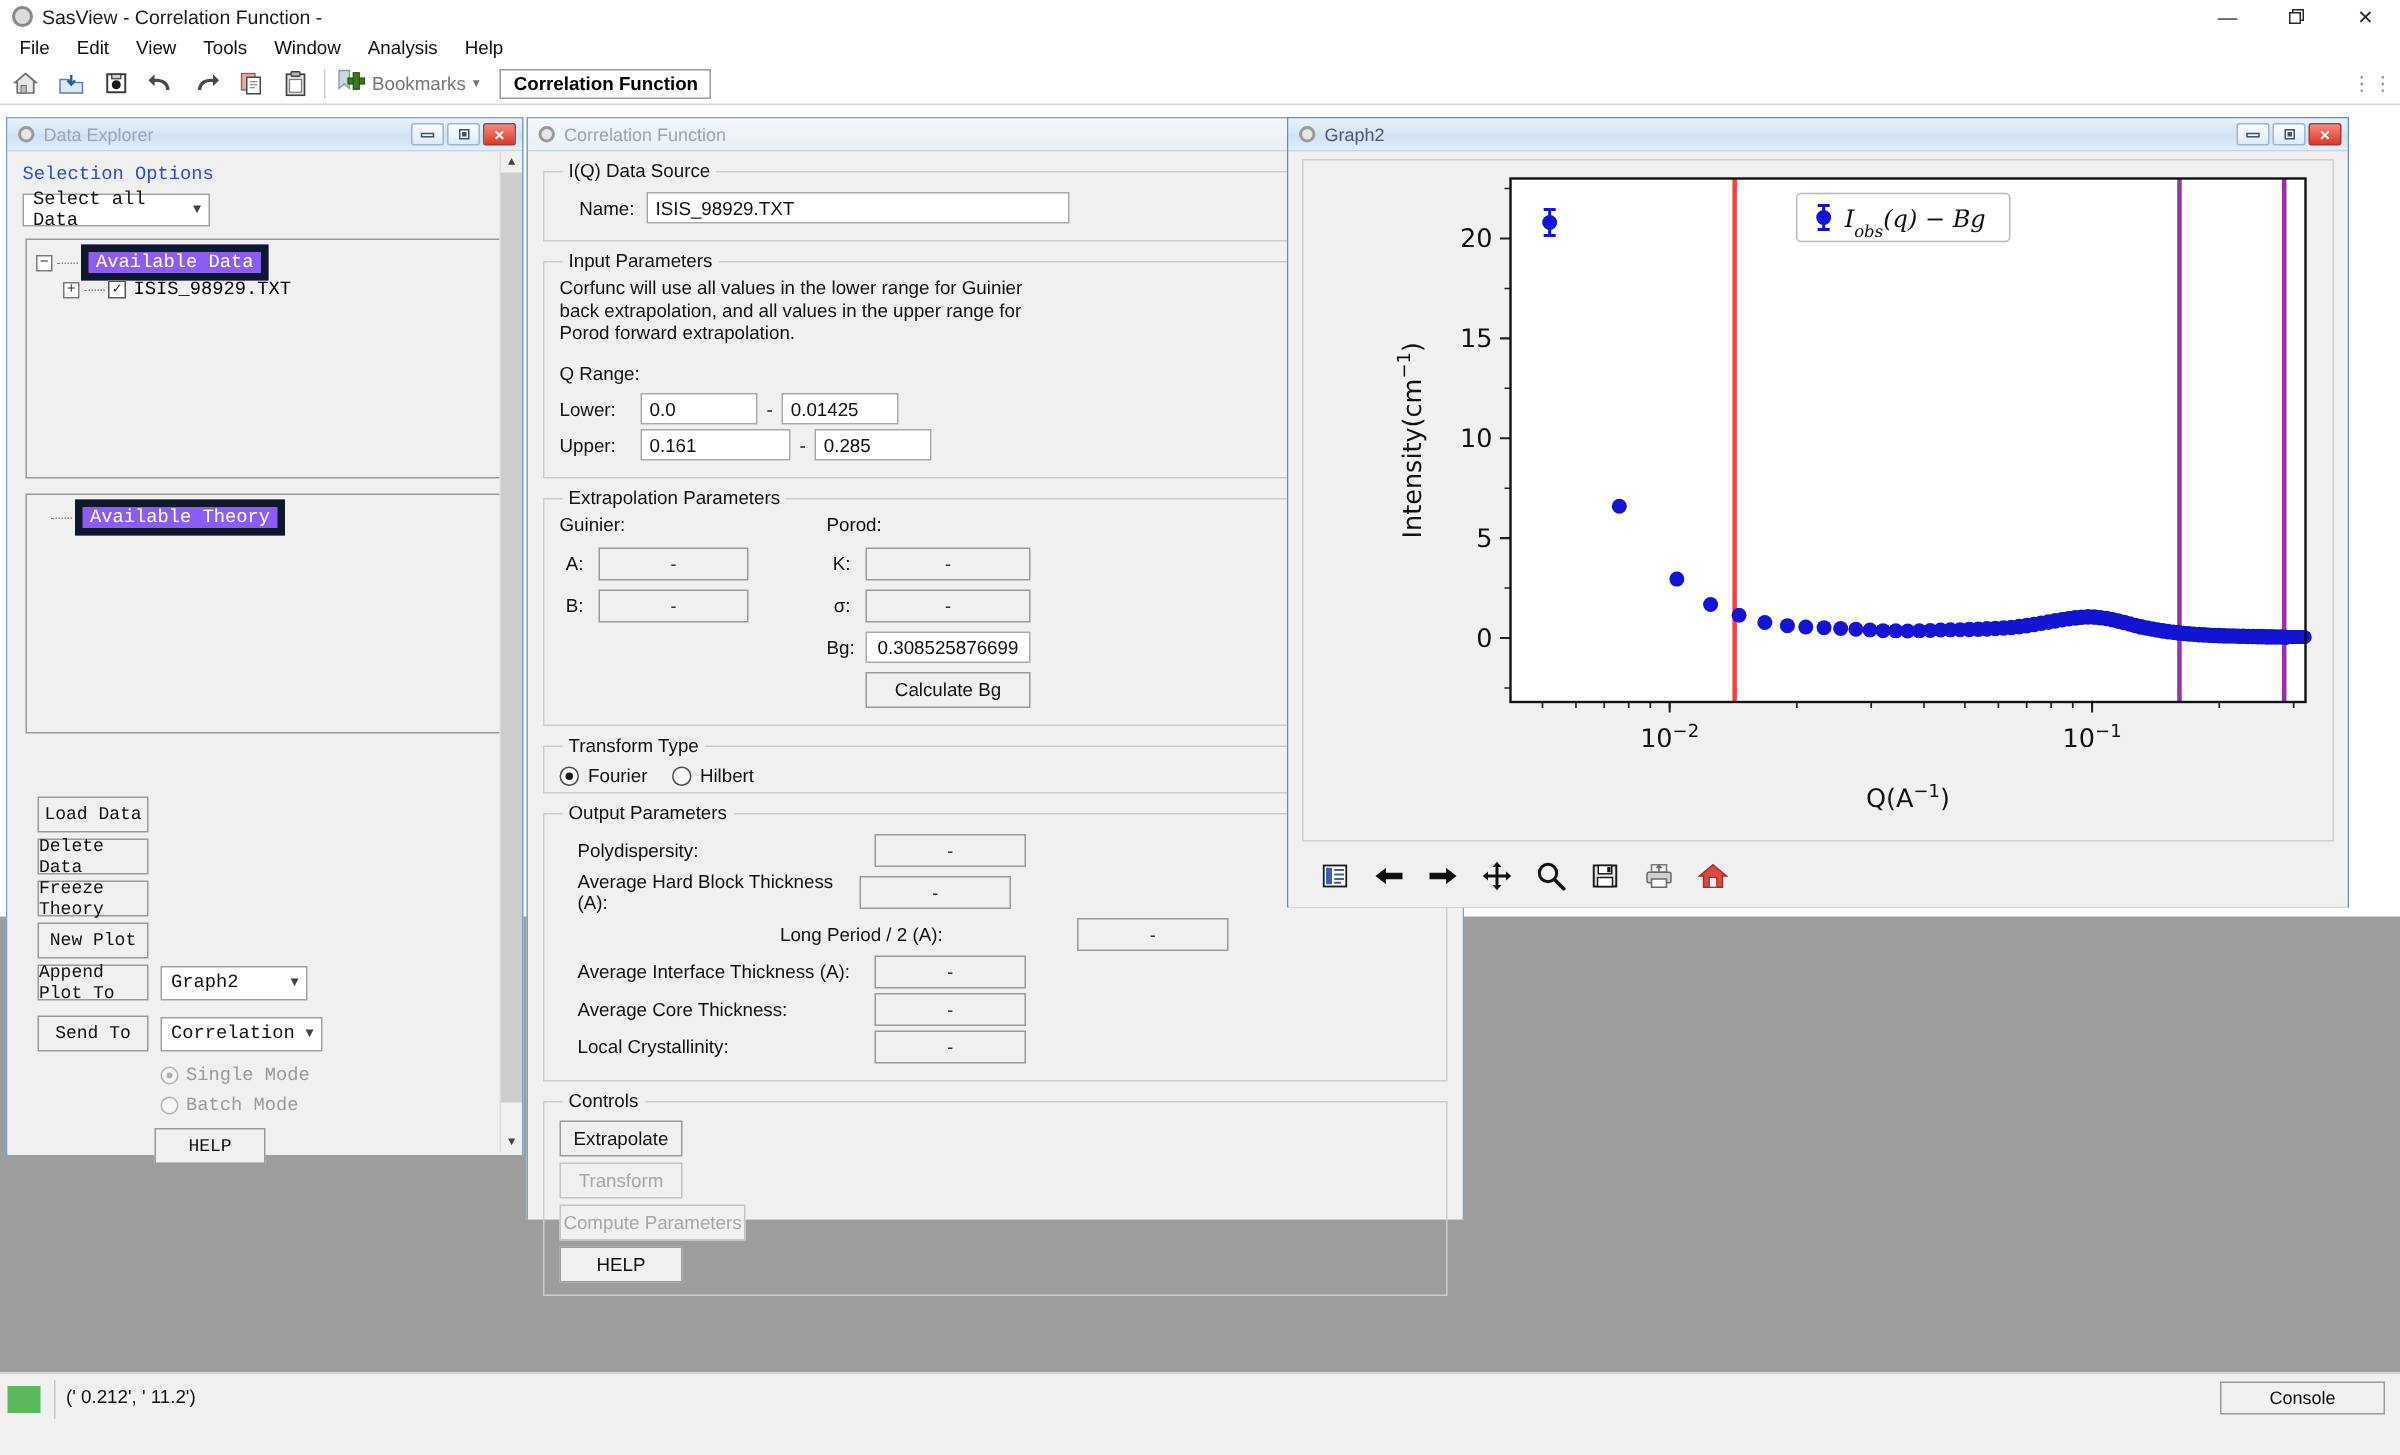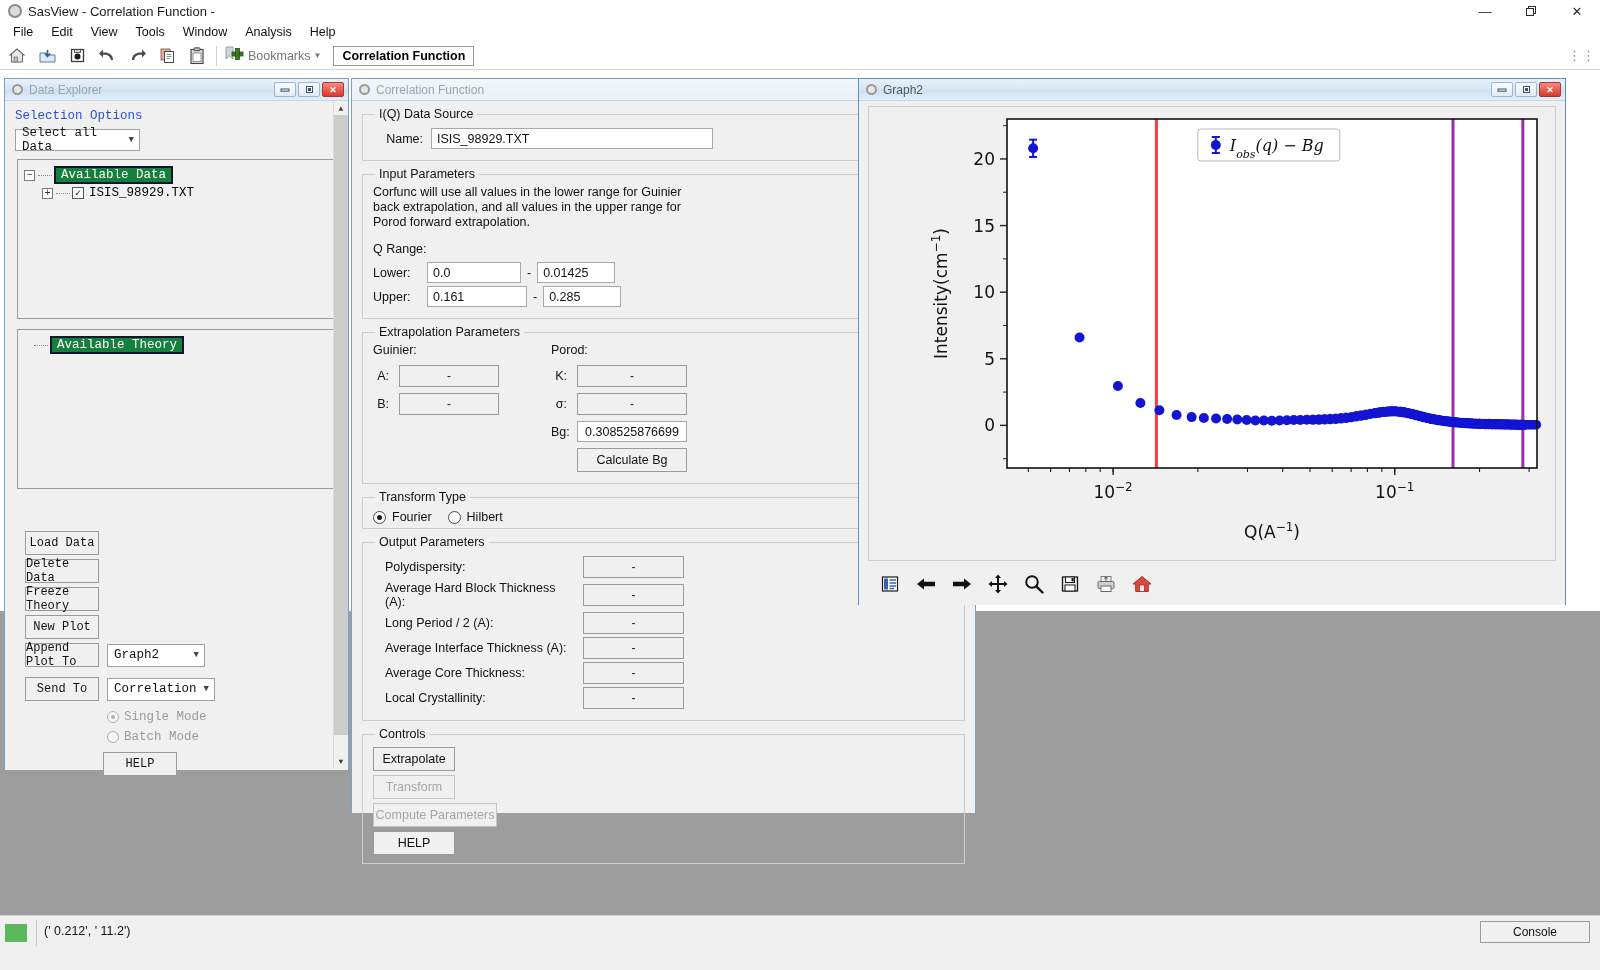--- a/index.html
+++ b/index.html
@@ -75,21 +75,21 @@
     padding-left:6px; color:#111; }
   .de-select .chev { margin-left:auto; margin-right:5px; color:#444; font-size:9px;}
   .tree-box { margin:8px 10px 0 12px; background:#f0f0f0; border:1px solid #9a9a9a;
      height:160px; position:relative; font-size:12.5px; }
   .tree-box.theory { height:160px; margin-top:10px; }
   .tree-row { display:flex; align-items:center; height:18px; padding-left:6px; }
   .tree-toggle { width:11px; height:11px; border:1px solid #7a7a7a; background:#fff;
       display:flex; align-items:center; justify-content:center; font-size:10px;
       line-height:9px; color:#333; margin-right:3px; }
   .tree-dots { width:14px; border-top:1px dotted #8a8a8a; margin-right:2px; }
-  .tree-sel { background:#15803d; color:#fff; padding:0 5px; border:2px solid #0f172a; }
+  .tree-sel { background:#8b5cf6; color:#fff; padding:0 5px; border:5px solid #0f172a; }
   .tree-chk { width:12px; height:12px; border:1px solid #555; background:#fff;
       display:inline-flex; align-items:center; justify-content:center; font-size:10px;
       margin-right:5px; color:#111; }
   .de-btn { width:74px; height:24px; background:#f0f0f0; border:1px solid #9a9a9a;
       font-size:12px; color:#111; display:flex; align-items:center; justify-content:center;
       margin:0; }
   .de-combo { height:23px; background:#fff; border:1px solid #a0a0a0; font-size:12.5px;
       display:flex; align-items:center; padding-left:6px; color:#111; }
   .de-combo .chev { margin-left:auto; margin-right:5px; color:#444; font-size:9px; }
   .radio-row { display:flex; align-items:center; gap:5px; color:#9a9a9a; font-size:12.5px; }
@@ -335,21 +335,21 @@
             <span class="txtin" style="width:282px;">ISIS_98929.TXT</span>
           </div>
         </fieldset>
 
         <fieldset class="grp">
           <legend>Input Parameters</legend>
           <div class="desc" style="max-width:335px;">Corfunc will use all values in the lower range for Guinier back extrapolation, and all values in the upper range for Porod forward extrapolation.</div>
           <div class="lbl" style="margin-top:12px;">Q Range:</div>
           <div class="row" style="gap:6px; margin-top:6px;">
             <span class="lbl" style="width:48px;">Lower:</span>
-            <span class="txtin" style="width:94px;text-align:center;">0.0</span>
+            <span class="txtin" style="width:78px;text-align:center;">0.0</span>
             <span class="lbl">-</span>
             <span class="txtin" style="width:78px;">0.01425</span>
           </div>
           <div class="row" style="gap:6px;">
             <span class="lbl" style="width:48px;">Upper:</span>
             <span class="txtin" style="width:100px;">0.161</span>
             <span class="lbl">-</span>
             <span class="txtin" style="width:78px;">0.285</span>
           </div>
         </fieldset>
@@ -399,25 +399,25 @@
             <span class="lbl">Hilbert</span>
           </div>
         </fieldset>
 
         <fieldset class="grp">
           <legend>Output Parameters</legend>
           <div class="row" style="gap:10px;">
             <span class="lbl" style="width:200px; padding-left:12px;">Polydispersity:</span>
             <span class="valbox" style="width:101px;">-</span>
           </div>
-          <div class="row" style="gap:10px;">
+          <div class="row" style="gap:0;">
             <span class="lbl" style="width:200px; padding-left:12px;">Average Hard Block Thickness (A):</span>
             <span class="valbox" style="width:101px;">-</span>
           </div>
-          <div class="row" style="gap:10px;">
+          <div class="row" style="gap:10px;justify-content:center;">
             <span class="lbl" style="width:200px; padding-left:12px;">Long Period / 2 (A):</span>
             <span class="valbox" style="width:101px;">-</span>
           </div>
           <div class="row" style="gap:10px;">
             <span class="lbl" style="width:200px; padding-left:12px;">Average Interface Thickness (A):</span>
             <span class="valbox" style="width:101px;">-</span>
           </div>
           <div class="row" style="gap:10px;">
             <span class="lbl" style="width:200px; padding-left:12px;">Average Core Thickness:</span>
             <span class="valbox" style="width:101px;">-</span>

